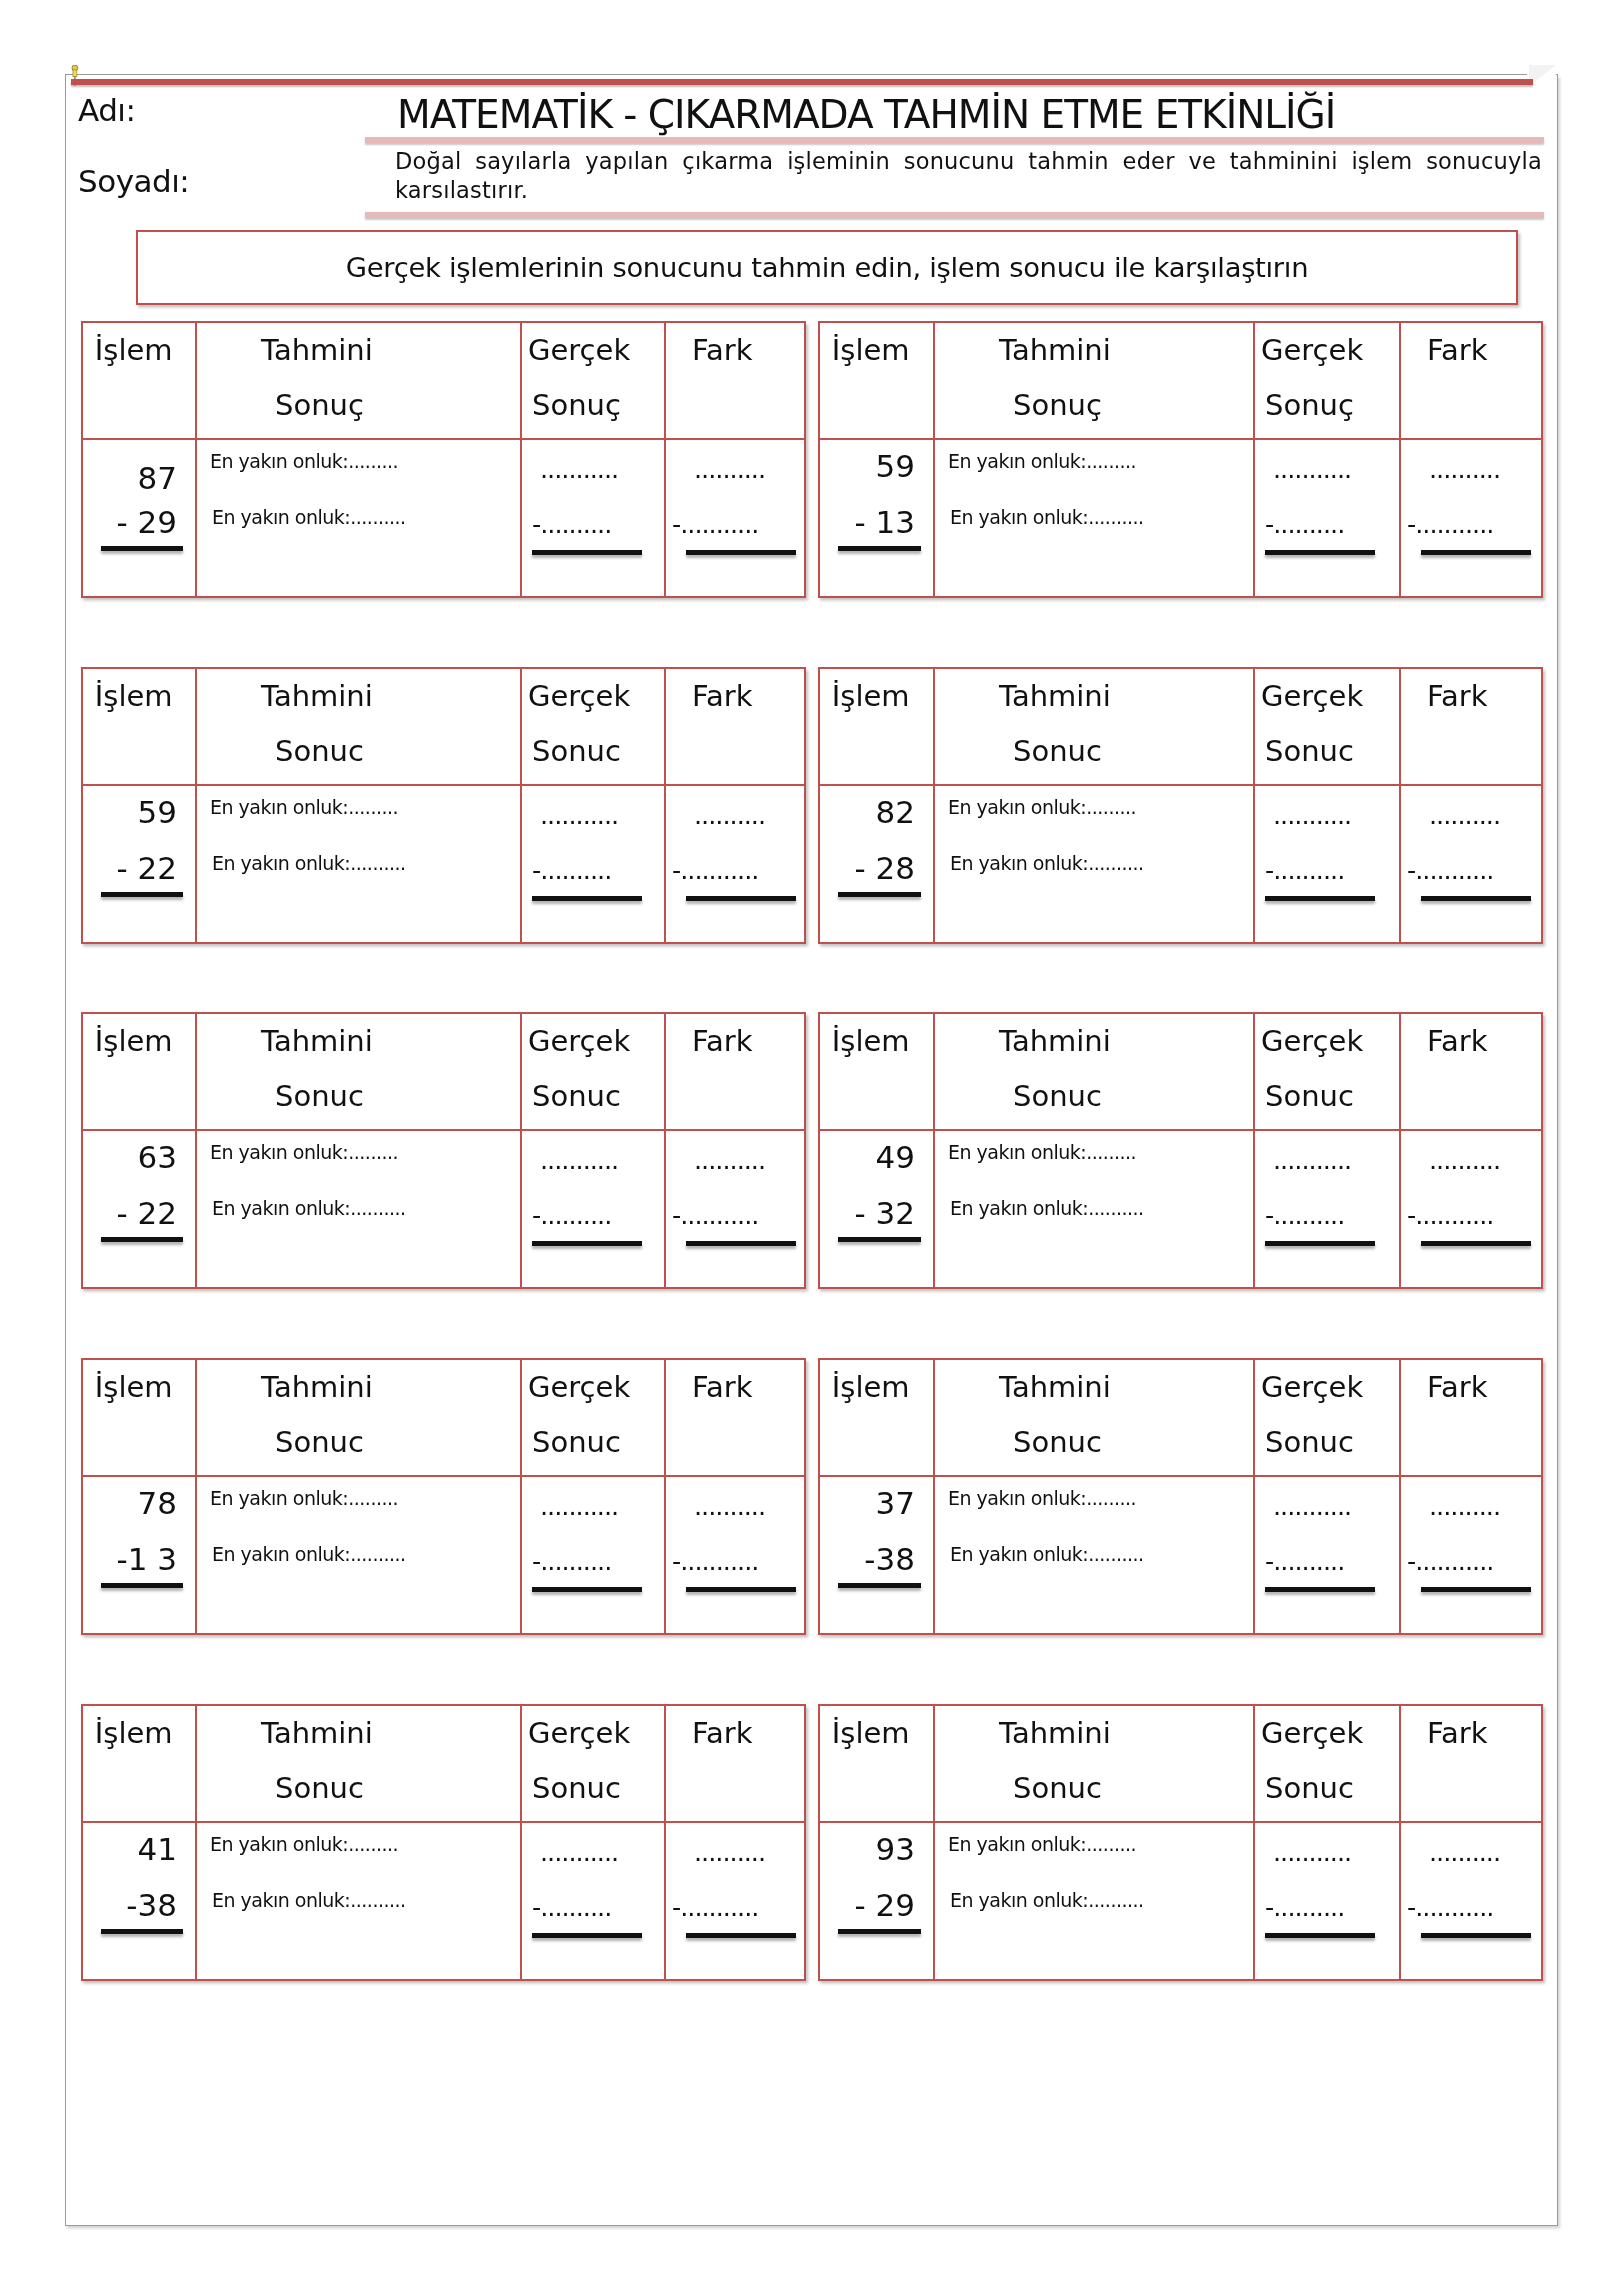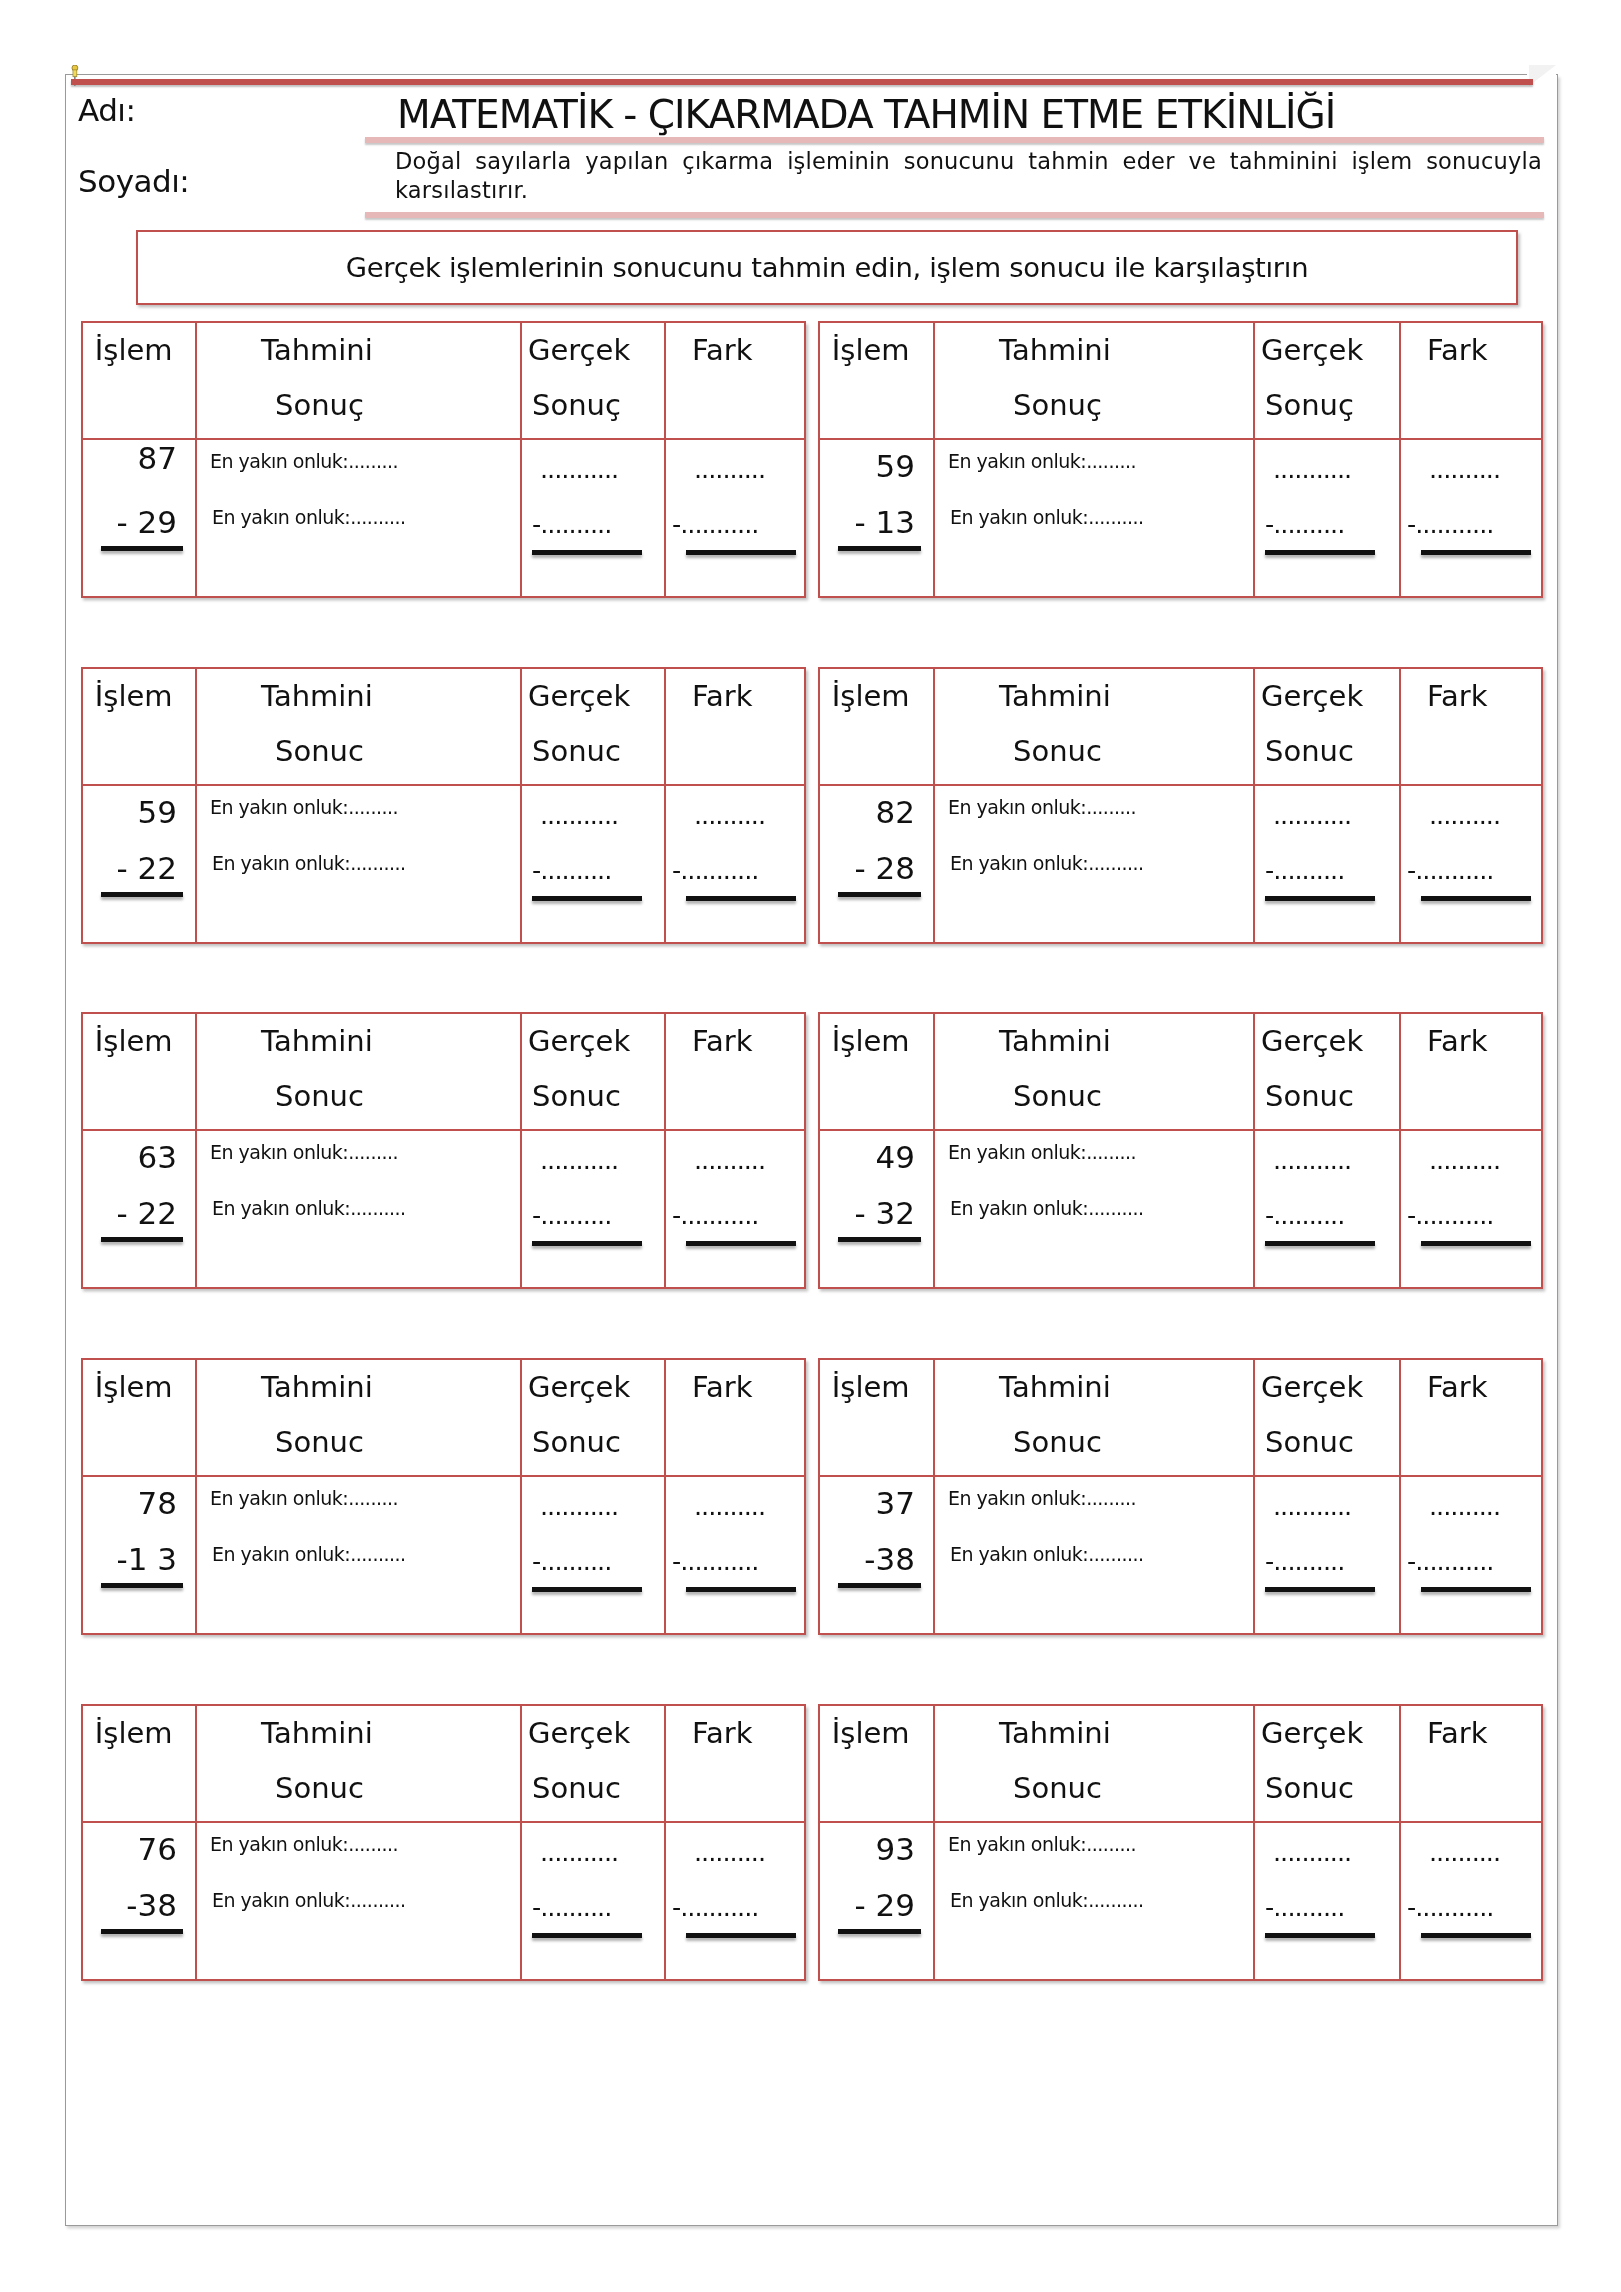--- a/index.html
+++ b/index.html
@@ -62,21 +62,21 @@
       <div class="vline" style="left:112px"></div>
       <div class="vline" style="left:437px"></div>
       <div class="vline" style="left:581px"></div>
       <div class="hline"></div>
       <div class="hdr" style="left:11.8px;top:9.8px">İşlem</div>
       <div class="hdr" style="left:178px;top:9.8px">Tahmini</div>
       <div class="hdr" style="left:192px;top:65px">Sonuç</div>
       <div class="hdr" style="left:445px;top:9.8px">Gerçek</div>
       <div class="hdr" style="left:449px;top:65px">Sonuç</div>
       <div class="hdr" style="left:609px;top:9.8px">Fark</div>
-      <div class="num" style="right:627px;top:117px">87</div>
+      <div class="num" style="right:627px;top:137px">87</div>
       <div class="num" style="right:627px;top:181px">- 29</div>
       <div class="uline" style="left:17.6px;width:82px;top:223px"></div>
       <div class="txt" style="left:127px;top:127px">En yakın onluk:.........</div>
       <div class="txt" style="left:129px;top:183px">En yakın onluk:..........</div>
       <div class="dots" style="left:457px;top:131px">...........</div>
       <div class="dots" style="left:449px;top:186px">-..........</div>
       <div class="uline" style="left:449px;width:110px;top:227px"></div>
       <div class="dots" style="left:611px;top:131px">..........</div>
       <div class="dots" style="left:589px;top:186px">-...........</div>
       <div class="uline" style="left:603px;width:110px;top:227px"></div>
@@ -246,21 +246,21 @@
       <div class="vline" style="left:112px"></div>
       <div class="vline" style="left:437px"></div>
       <div class="vline" style="left:581px"></div>
       <div class="hline"></div>
       <div class="hdr" style="left:11.8px;top:9.8px">İşlem</div>
       <div class="hdr" style="left:178px;top:9.8px">Tahmini</div>
       <div class="hdr" style="left:192px;top:65px">Sonuc</div>
       <div class="hdr" style="left:445px;top:9.8px">Gerçek</div>
       <div class="hdr" style="left:449px;top:65px">Sonuc</div>
       <div class="hdr" style="left:609px;top:9.8px">Fark</div>
-      <div class="num" style="right:627px;top:125px">76</div>
+      <div class="num" style="right:627px;top:125px">41</div>
       <div class="num" style="right:627px;top:181px">-38</div>
       <div class="uline" style="left:17.6px;width:82px;top:223px"></div>
       <div class="txt" style="left:127px;top:127px">En yakın onluk:.........</div>
       <div class="txt" style="left:129px;top:183px">En yakın onluk:..........</div>
       <div class="dots" style="left:457px;top:131px">...........</div>
       <div class="dots" style="left:449px;top:186px">-..........</div>
       <div class="uline" style="left:449px;width:110px;top:227px"></div>
       <div class="dots" style="left:611px;top:131px">..........</div>
       <div class="dots" style="left:589px;top:186px">-...........</div>
       <div class="uline" style="left:603px;width:110px;top:227px"></div>

